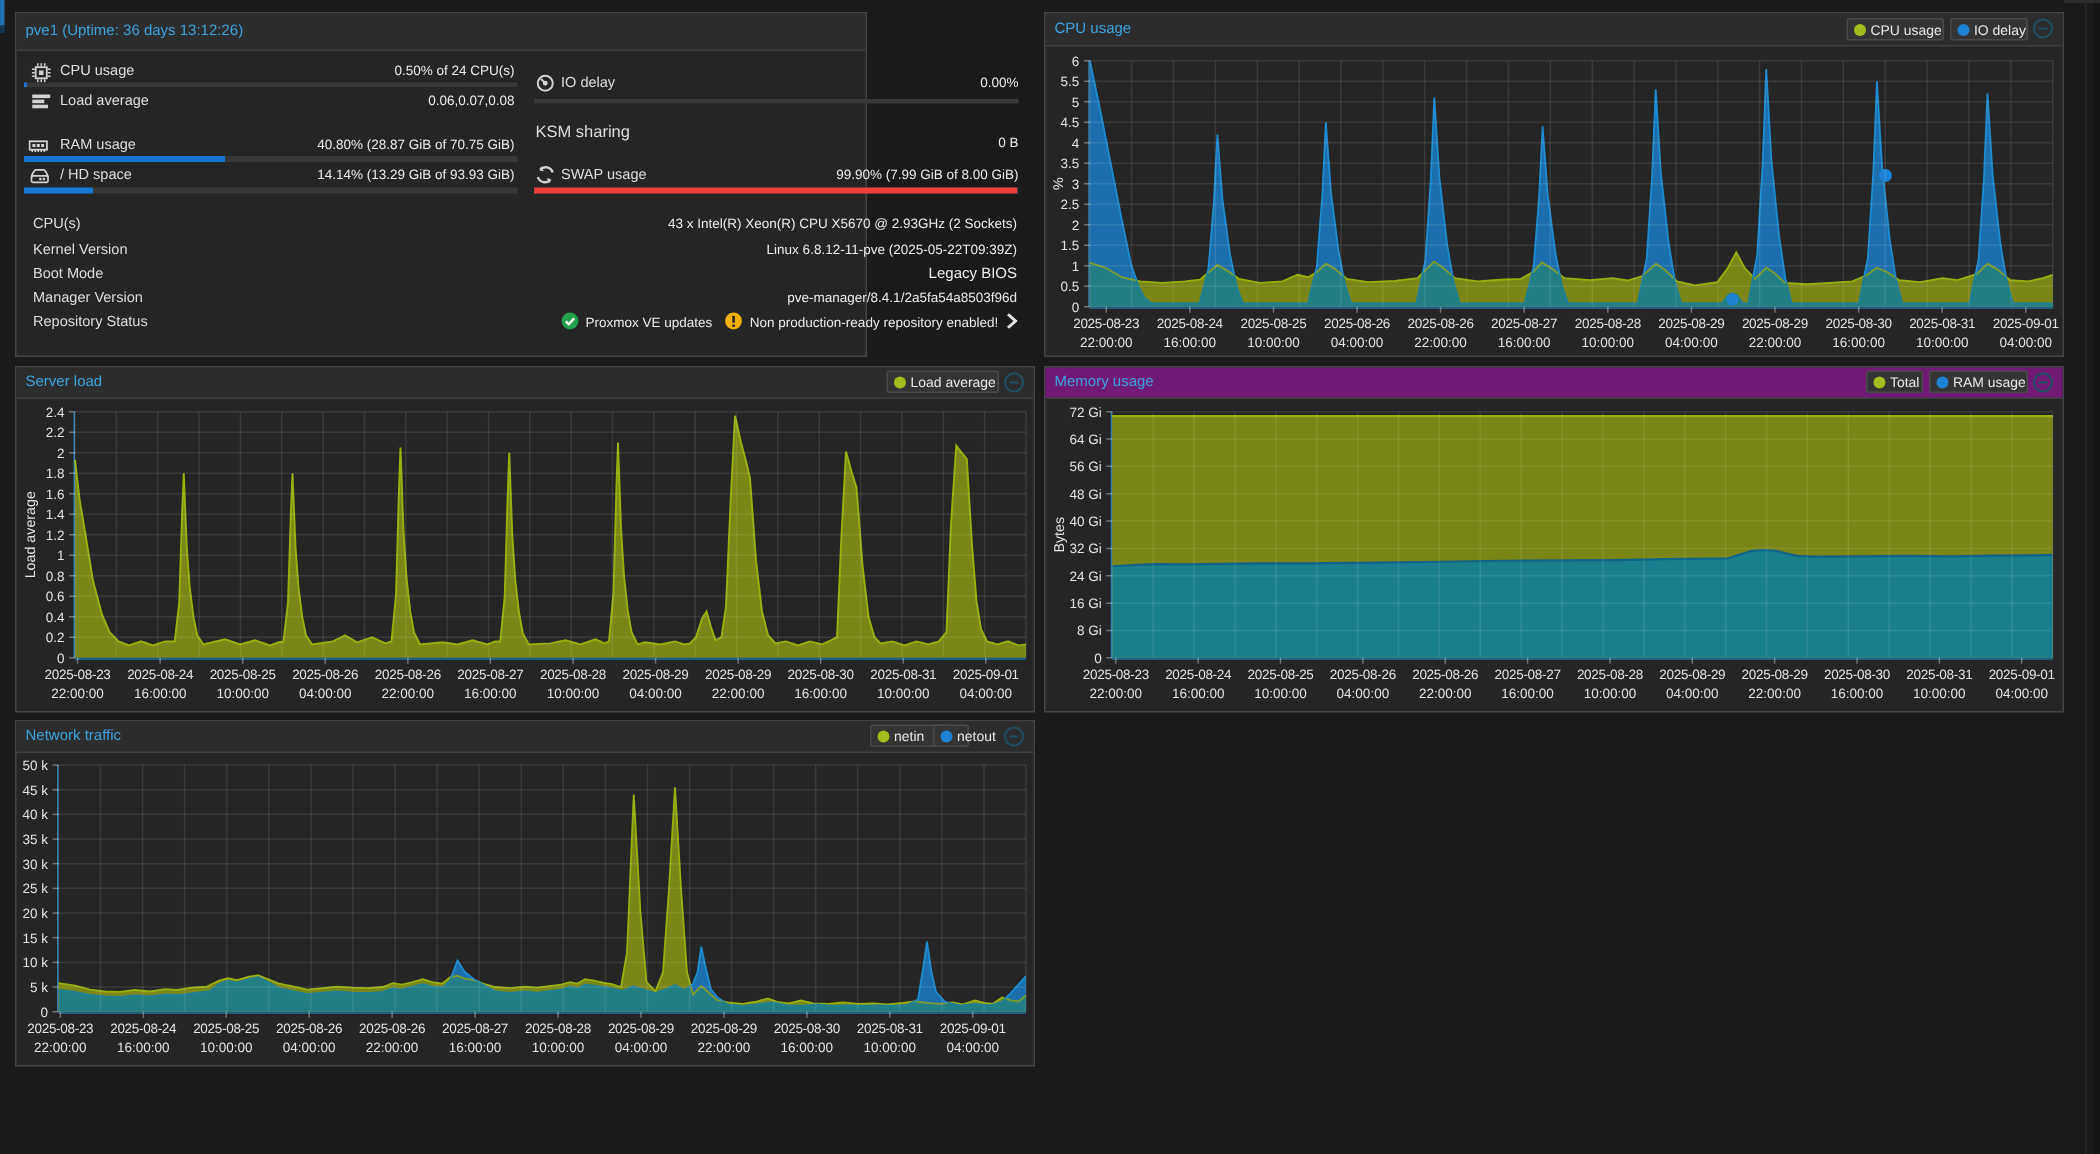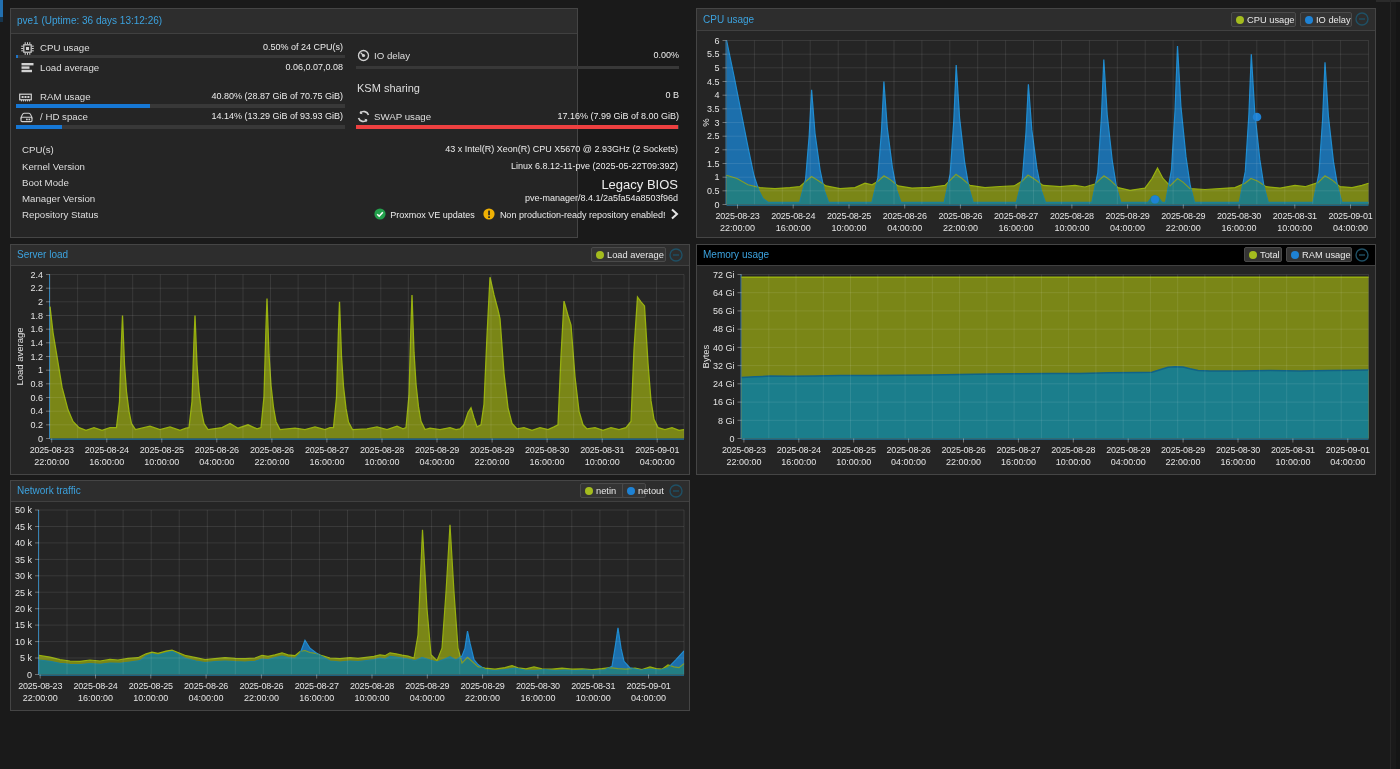--- a/index.html
+++ b/index.html
@@ -79,30 +79,30 @@
     <div style="position:absolute;left:346px;top:58px;width:323px;height:3px;background:#383838;"></div>
     <div style="position:absolute;left:347px;top:74px;font-size:11px;color:#dedede;white-space:nowrap;">KSM sharing</div>
     <div style="position:absolute;right:11px;top:81.5px;font-size:9px;color:#ececec;white-space:nowrap;">0 B</div>
     <svg style="position:absolute;left:347px;top:102px" width="13" height="13" viewBox="0 0 13 13">
       <path d="M 11.5 5 A 5 5 0 0 0 3 3.2" fill="none" stroke="#d2d2d2" stroke-width="1.6"></path>
       <path d="M 1.5 8 A 5 5 0 0 0 10 9.8" fill="none" stroke="#d2d2d2" stroke-width="1.6"></path>
       <path d="M 3.6 0.8 L 2.8 3.6 L 5.6 4.2 Z" fill="#d2d2d2"></path>
       <path d="M 9.4 12.2 L 10.2 9.4 L 7.4 8.8 Z" fill="#d2d2d2"></path>
     </svg>
     <div style="position:absolute;left:364px;top:103.0px;font-size:9.7px;color:#dedede;white-space:nowrap;">SWAP usage</div>
-    <div style="position:absolute;right:11px;top:103.0px;font-size:9px;color:#ececec;white-space:nowrap;">17.16% (7.99 GiB of 8.00 GiB)</div>
+    <div style="position:absolute;right:11px;top:103.0px;font-size:9px;color:#ececec;white-space:nowrap;">99.90% (7.99 GiB of 8.00 GiB)</div>
     <div style="position:absolute;left:346px;top:117px;width:323px;height:4px;background:#383838;">
       <div style="position:absolute;left:0;top:0;width:322px;height:4px;background:#ee4040;"></div>
     </div>
     <div style="position:absolute;left:12px;top:136.0px;font-size:9.7px;color:#dedede;">CPU(s)</div>
     <div style="position:absolute;right:12px;top:136.0px;font-size:9px;color:#ececec;white-space:nowrap;">43 x Intel(R) Xeon(R) CPU X5670 @ 2.93GHz (2 Sockets)</div>
     <div style="position:absolute;left:12px;top:152.5px;font-size:9.7px;color:#dedede;">Kernel Version</div>
     <div style="position:absolute;right:12px;top:152.5px;font-size:9px;color:#ececec;white-space:nowrap;">Linux 6.8.12-11-pve (2025-05-22T09:39Z)</div>
     <div style="position:absolute;left:12px;top:168.5px;font-size:9.7px;color:#dedede;">Boot Mode</div>
-    <div style="position:absolute;right:12px;top:168.5px;font-size:13px;color:#ececec;white-space:nowrap;padding-left:16px;">Legacy BIOS</div>
+    <div style="position:absolute;right:12px;top:168.5px;font-size:10px;color:#ececec;white-space:nowrap;padding-left:16px;">Legacy BIOS</div>
     <div style="position:absolute;left:12px;top:184.5px;font-size:9.7px;color:#dedede;">Manager Version</div>
     <div style="position:absolute;right:12px;top:184.5px;font-size:9px;color:#ececec;white-space:nowrap;">pve-manager/8.4.1/2a5fa54a8503f96d</div>
     <div style="position:absolute;left:12px;top:200.5px;font-size:9.7px;color:#dedede;">Repository Status</div>
     <div style="position:absolute;right:11px;top:199.5px;font-size:9px;color:#ececec;white-space:nowrap;">
 <svg width="12" height="12" viewBox="0 0 12 12" style="vertical-align:-2px">
         <circle cx="6" cy="6" r="5.6" fill="#23a04c"></circle>
         <path d="M 3.2 6.2 L 5.2 8.2 L 8.8 4.2" stroke="white" stroke-width="1.6" fill="none"></path>
       </svg>
 <span style="margin:0 6px 0 2px;">Proxmox VE updates</span>
 <svg width="12" height="12" viewBox="0 0 12 12" style="vertical-align:-2px">
@@ -376,21 +376,21 @@
       <text x="547.1" y="465.0" text-anchor="middle" font-size="9" fill="#e3e3e3">16:00:00</text>
       <line x1="602.2" y1="438.5" x2="602.2" y2="442.5" stroke="rgba(255,255,255,0.35)" stroke-width="1"></line>
       <text x="602.2" y="452.5" text-anchor="middle" font-size="9" letter-spacing="-0.2" fill="#e3e3e3">2025-08-31</text>
       <text x="602.2" y="465.0" text-anchor="middle" font-size="9" fill="#e3e3e3">10:00:00</text>
       <line x1="657.2" y1="438.5" x2="657.2" y2="442.5" stroke="rgba(255,255,255,0.35)" stroke-width="1"></line>
       <text x="657.2" y="452.5" text-anchor="middle" font-size="9" letter-spacing="-0.2" fill="#e3e3e3">2025-09-01</text>
       <text x="657.2" y="465.0" text-anchor="middle" font-size="9" fill="#e3e3e3">04:00:00</text>
     </g>
   </svg>
 <div style="position:absolute;left:696px;top:244px;width:680px;height:231px;background:#252525;border:1px solid #454545;box-sizing:border-box;">
-    <div style="position:absolute;left:0;top:0;right:0;height:21px;background:#000000;border-bottom:1px solid #404040;box-sizing:border-box;">
+    <div style="position:absolute;left:0;top:0;right:0;height:21px;background:#701a75;border-bottom:1px solid #404040;box-sizing:border-box;">
       <div style="position:absolute;left:6px;top:0;height:21px;line-height:20px;font-size:10px;color:#3ca2de;white-space:nowrap;">Memory usage</div>
     </div>
   </div>
 <div style="position:absolute;left:1244px;top:247.0px;width:38px;height:15px;background:#343434;border:1px solid #4a4a4a;border-radius:2px;font-size:9.3px;color:#e8e8e8;line-height:14px;white-space:nowrap;"><span style="display:inline-block;width:8px;height:8px;border-radius:50%;background:#a4bc1e;margin:0 3px 0 4px;vertical-align:-1px;"></span>Total</div>
 <div style="position:absolute;left:1286px;top:247.0px;width:66px;height:15px;background:#343434;border:1px solid #4a4a4a;border-radius:2px;font-size:9.3px;color:#e8e8e8;line-height:14px;white-space:nowrap;"><span style="display:inline-block;width:8px;height:8px;border-radius:50%;background:#1e82d4;margin:0 3px 0 4px;vertical-align:-1px;"></span>RAM usage</div>
 <svg style="position:absolute;left:1354px;top:246.5px" width="16" height="16" viewBox="0 0 16 16">
     <circle cx="8" cy="8" r="6" fill="none" stroke="#1f5065" stroke-width="1.4"></circle>
     <line x1="5" y1="8" x2="11" y2="8" stroke="#1f5065" stroke-width="1.4"></line>
   </svg>
 <svg style="position:absolute;left:696px;top:265px" width="680" height="210" viewBox="696 265 680 210" font-family="Liberation Sans, sans-serif">

